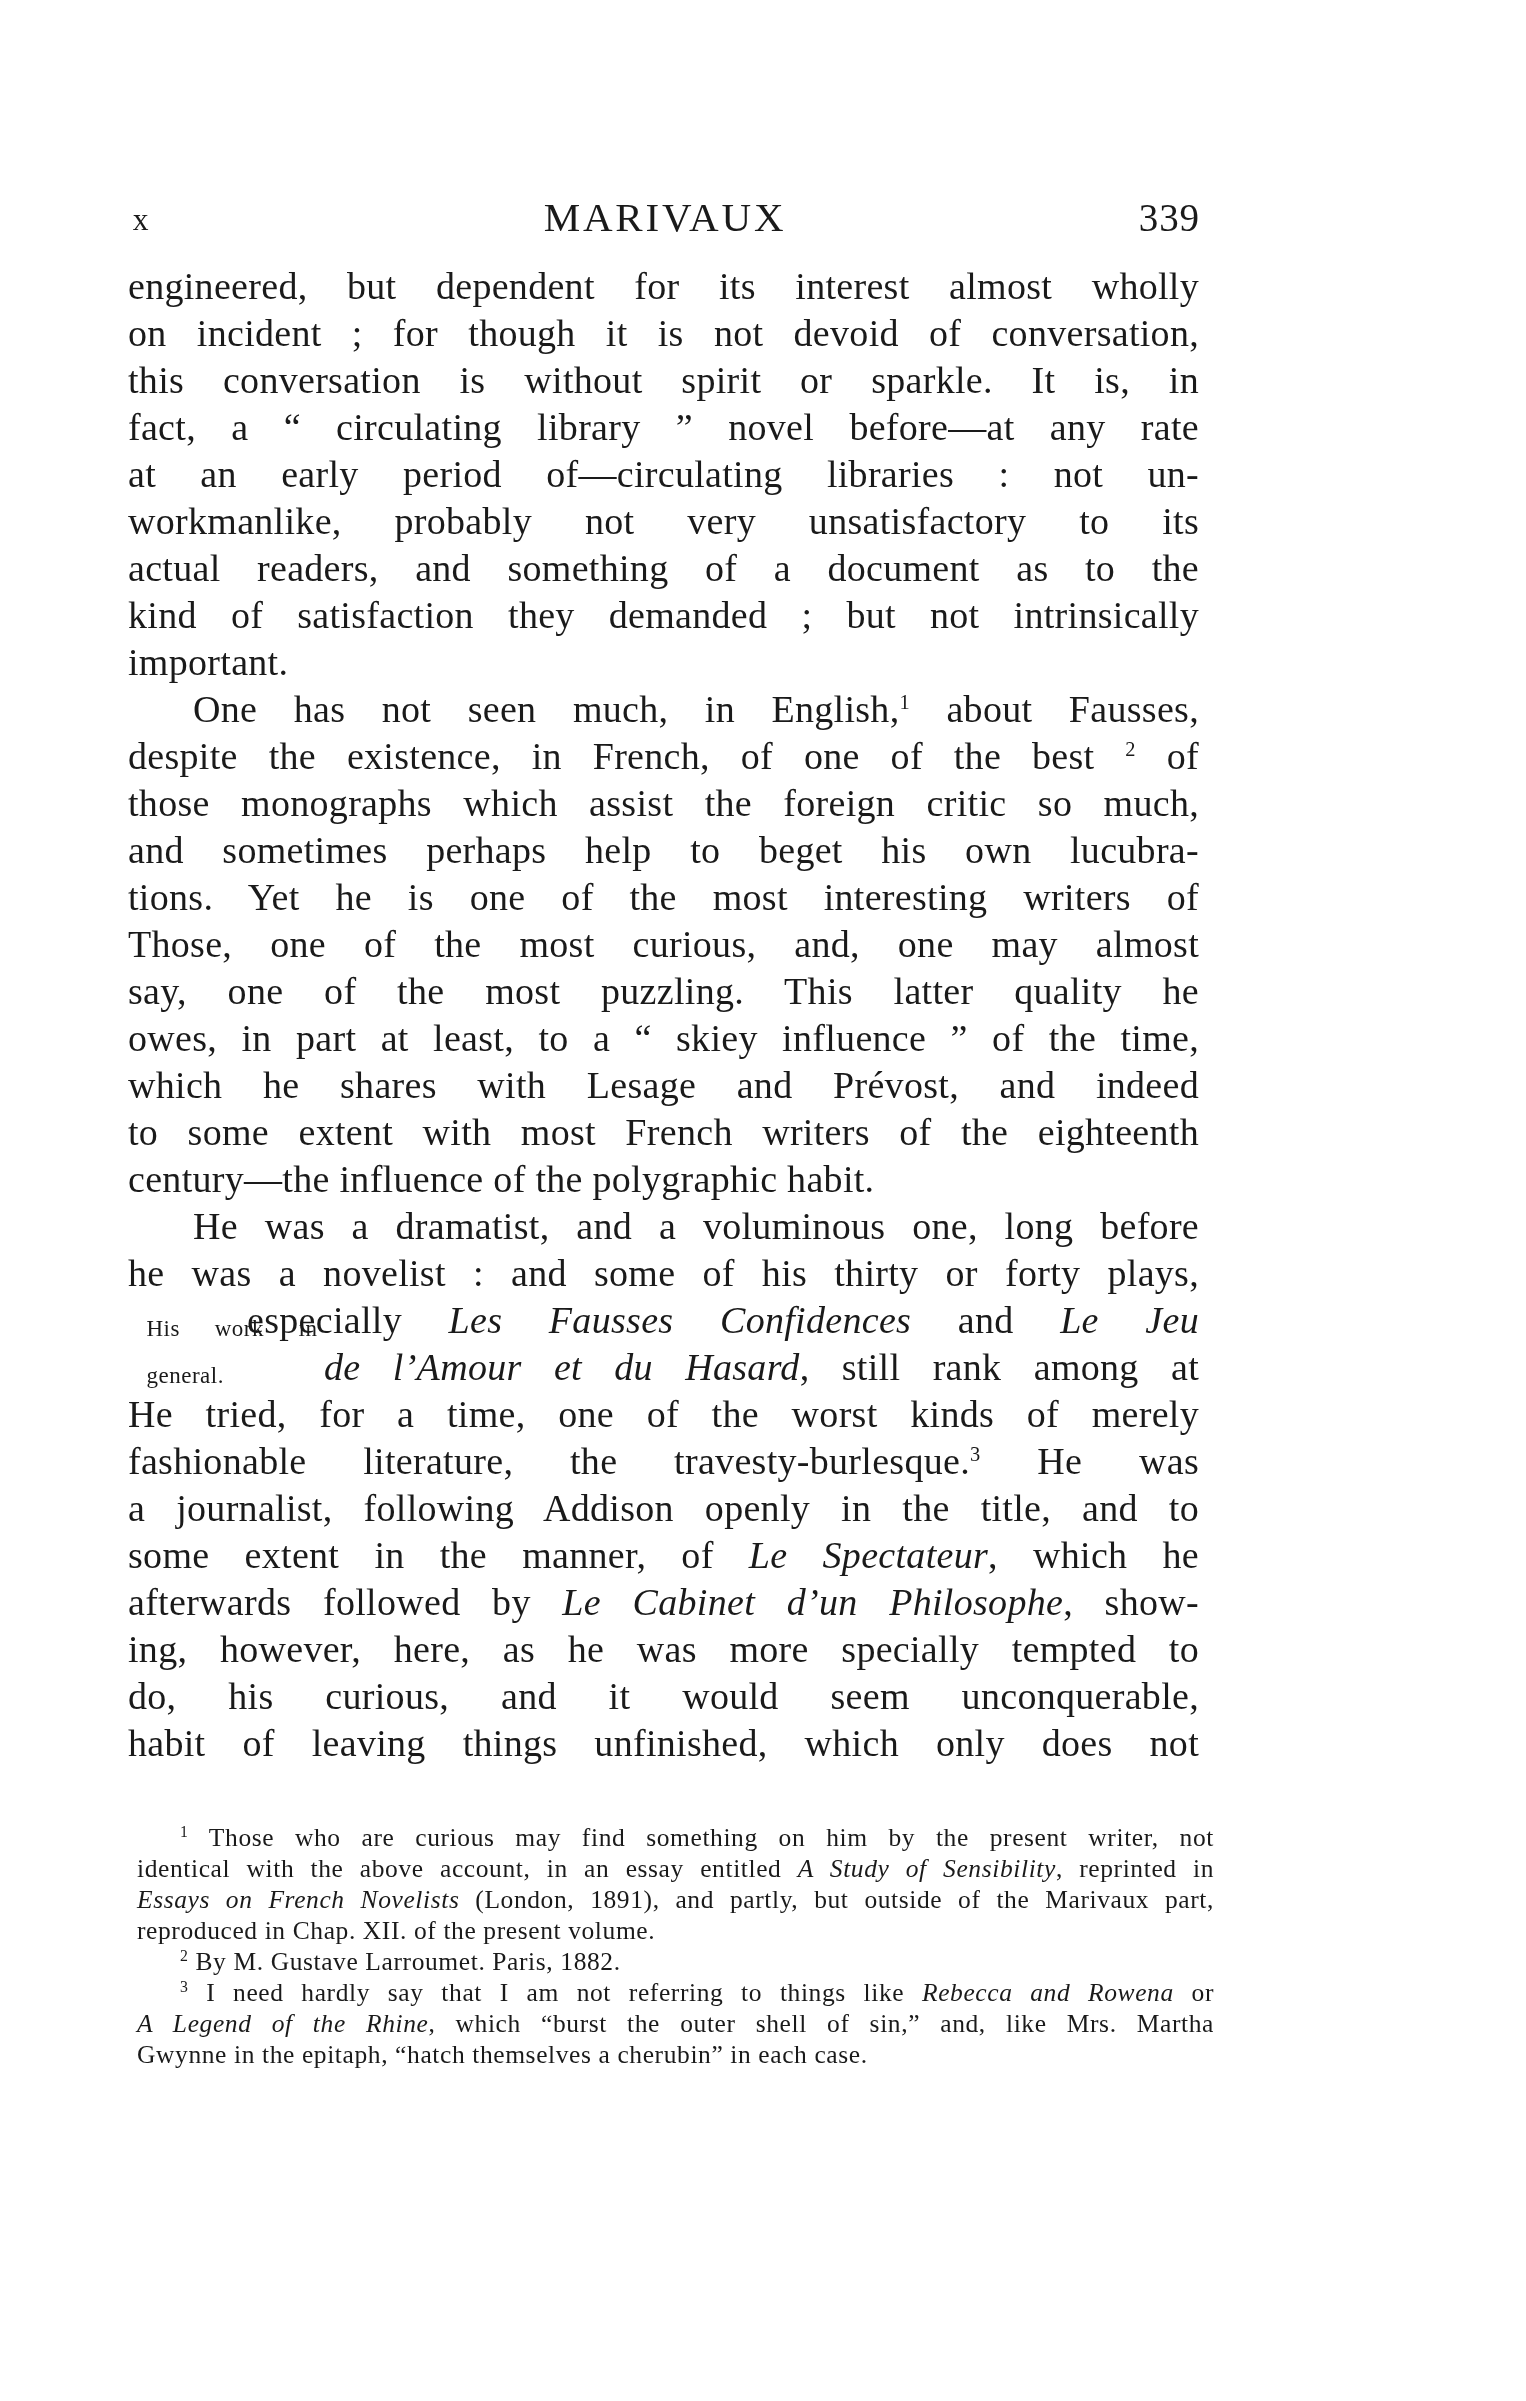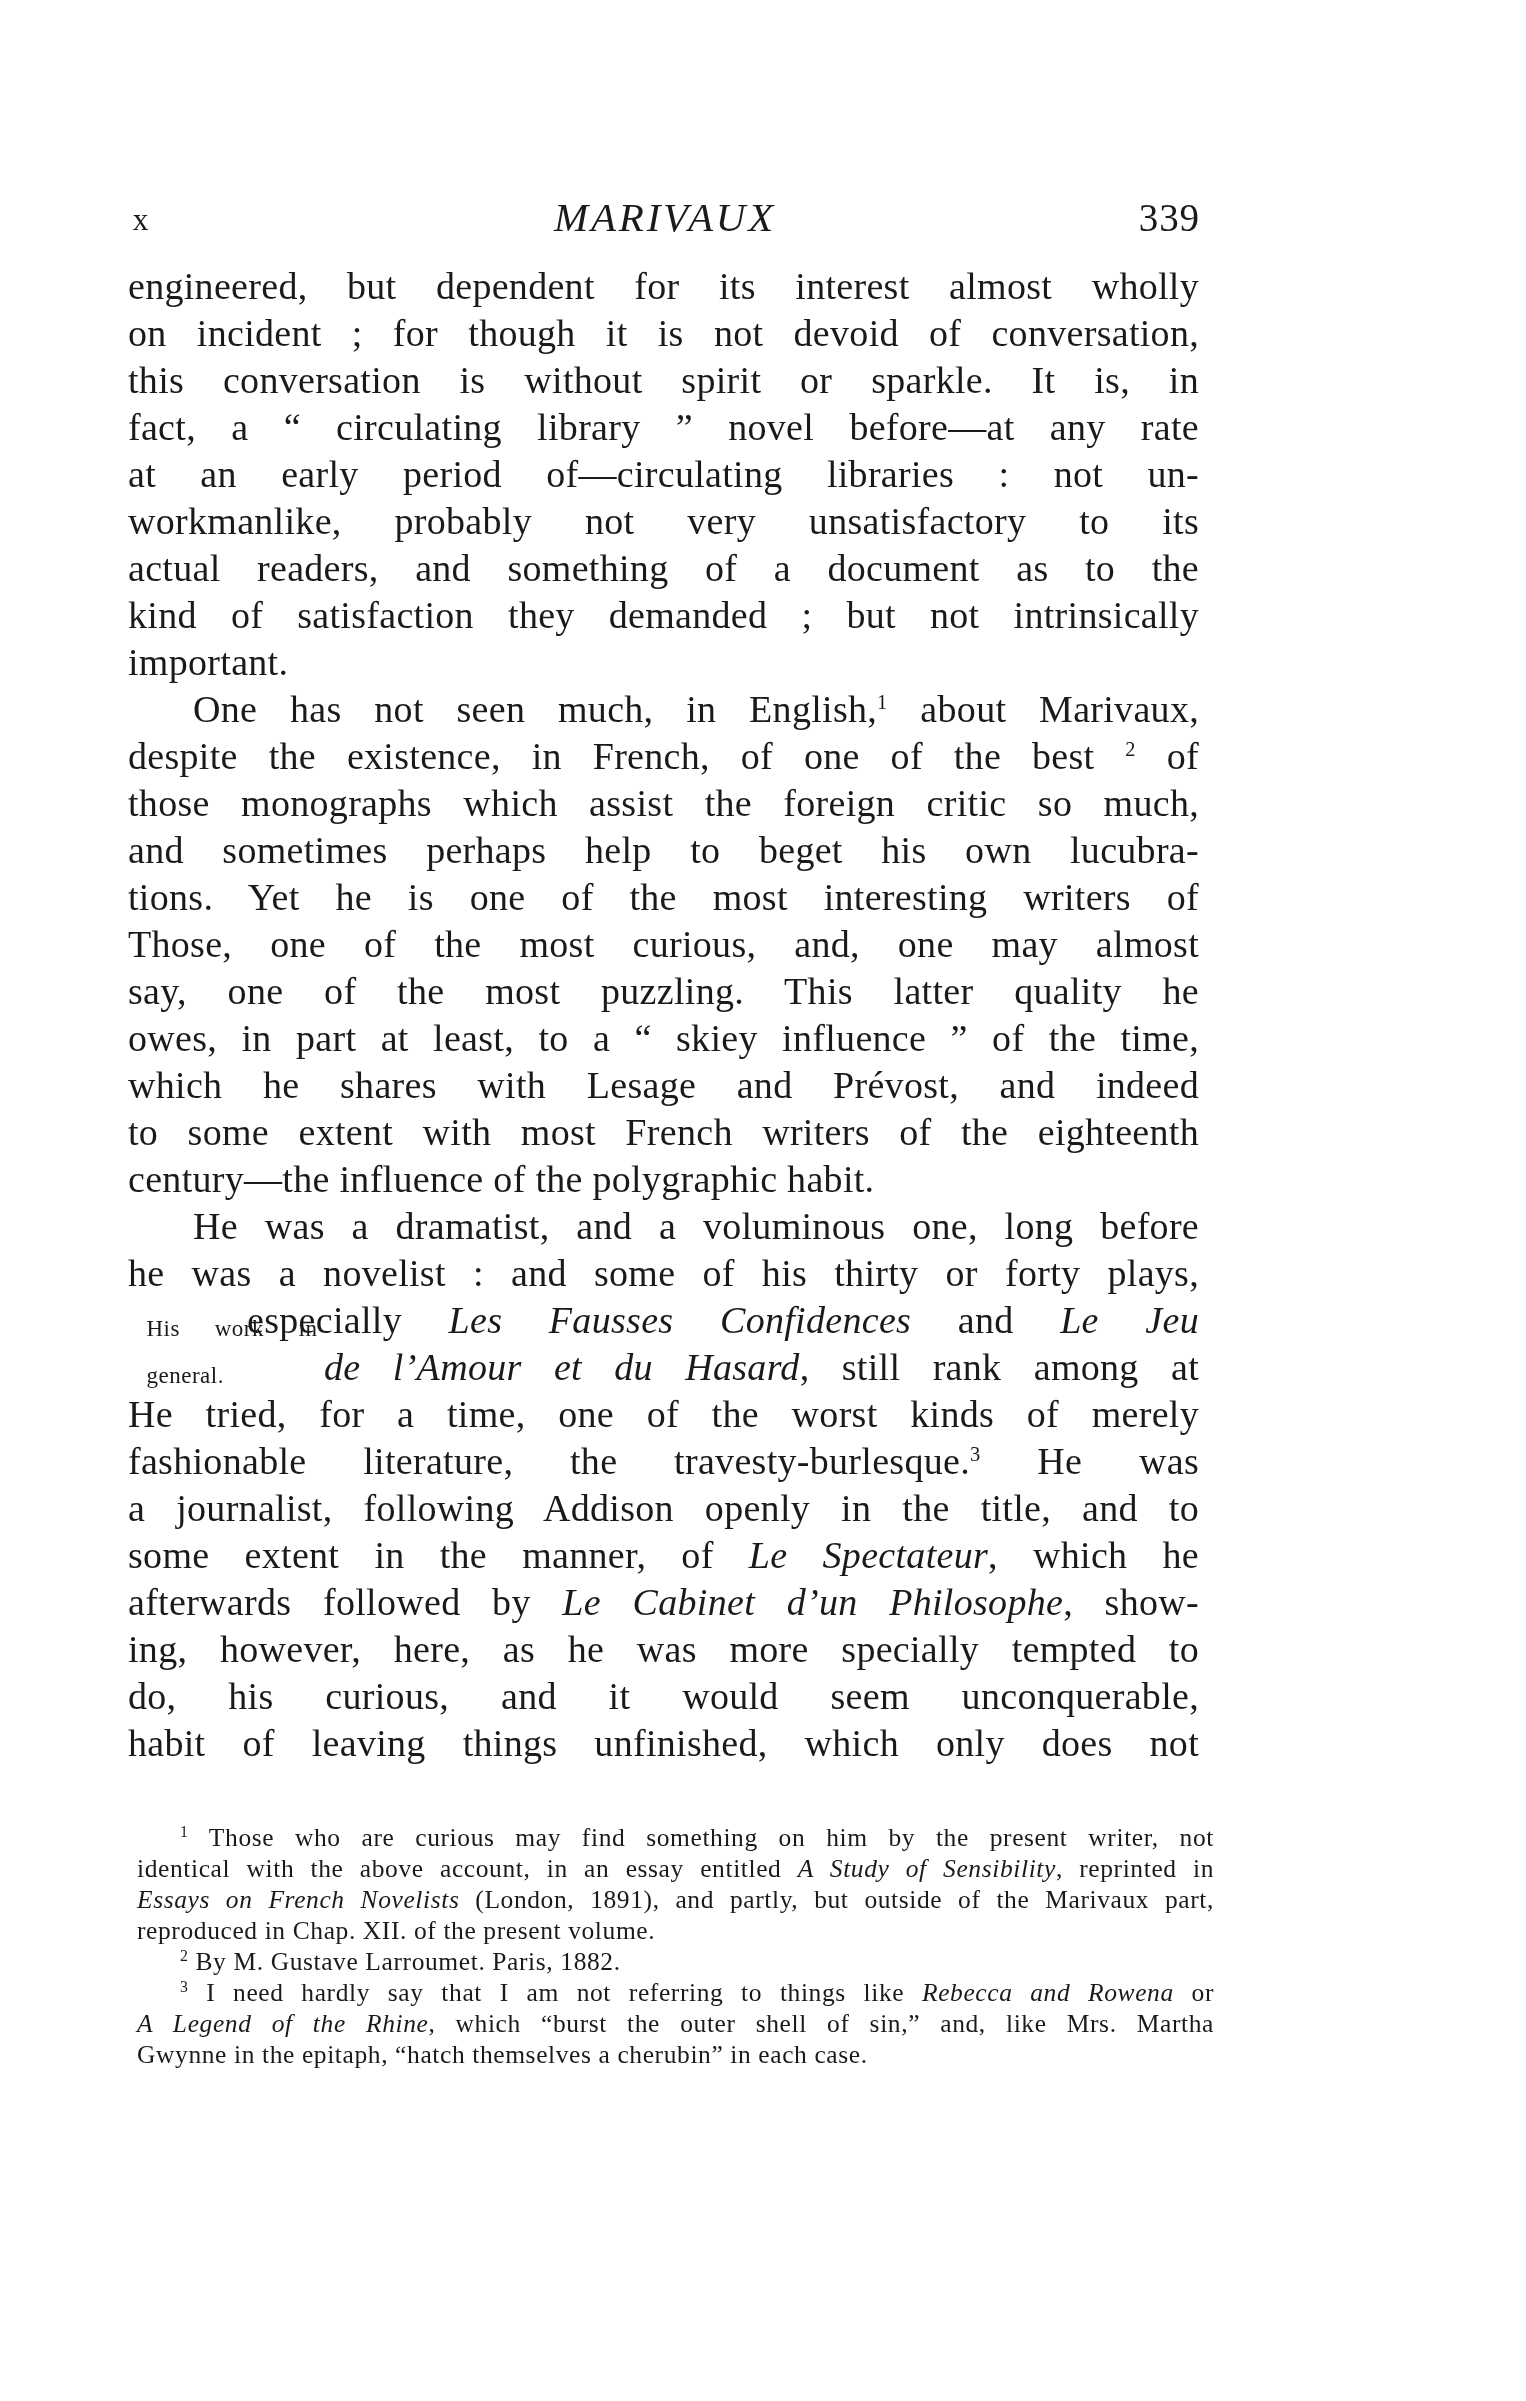--- a/index.html
+++ b/index.html
@@ -3,21 +3,21 @@
 <meta charset="utf-8">
 <style>
   html, body { margin: 0; padding: 0; background: #ffffff; }
   body { width: 1527px; height: 2401px; position: relative; overflow: hidden;
          font-family: "Liberation Serif", "DejaVu Serif", serif; color: #1a1a1a; }
   .page { position: absolute; left: 0; top: 0; width: 1527px; height: 2401px; background: #fff; }
 
   .running-head { position: absolute; left: 130px; top: 193px; width: 1070px; height: 52px; }
   .rh-left { position: absolute; left: 2.8px; top: 9.3px; font-size: 31.5px; }
   .rh-title { position: absolute; left: 0; right: 0; top: 0; text-align: center;
-              font-size: 41px; letter-spacing: 2.8px; font-style: italic; }
+              font-size: 41px; letter-spacing: 2.8px; }
   .rh-page { position: absolute; right: 0; top: 1.9px; font-size: 39px; letter-spacing: 0.9px; }
 
   .body-text { position: absolute; left: 128px; top: 263px; width: 1071px; }
   .line { display: block; height: 47px; line-height: 47px; font-size: 38px;
           text-align: justify; text-align-last: justify; white-space: nowrap;
           word-spacing: 0; letter-spacing: 0.3px; }
   .line.last { text-align-last: left; }
   .line.indent { padding-left: 65px; }
   .line .i { font-style: italic; }
   sup.fn { font-size: 20.4px; vertical-align: 13px; line-height: 0; }
@@ -52,21 +52,21 @@
     <span class="line">engineered, but dependent for its interest almost wholly</span>
     <span class="line">on incident ; for though it is not devoid of conversation,</span>
     <span class="line">this conversation is without spirit or sparkle.  It is, in</span>
     <span class="line">fact, a “ circulating library ” novel before—at any rate</span>
     <span class="line">at an early period of—circulating libraries : not un-</span>
     <span class="line">workmanlike, probably not very unsatisfactory to its</span>
     <span class="line">actual readers, and something of a document as to the</span>
     <span class="line">kind of satisfaction they demanded ; but not intrinsically</span>
     <span class="line last">important.</span>
 
-    <span class="line indent"><span>One has not seen much, in English,</span><sup class="fn">1</sup><span> about Marivaux,</span></span>
+    <span class="line indent"><span>One has not seen much, in English,</span><sup class="fn">1</sup><span> about Fausses,</span></span>
     <span class="line"><span>despite the existence, in French, of one of the best</span> <sup class="fn">2</sup><span> of</span></span>
     <span class="line">those monographs which assist the foreign critic so much,</span>
     <span class="line">and sometimes perhaps help to beget his own lucubra-</span>
     <span class="line">tions.  Yet he is one of the most interesting writers of</span>
     <span class="line">Those, one of the most curious, and, one may almost</span>
     <span class="line">say, one of the most puzzling.  This latter quality he</span>
     <span class="line">owes, in part at least, to a “ skiey influence ” of the time,</span>
     <span class="line">which he shares with Lesage and Prévost, and indeed</span>
     <span class="line">to some extent with most French writers of the eighteenth</span>
     <span class="line last">century—the influence of the polygraphic habit.</span>

